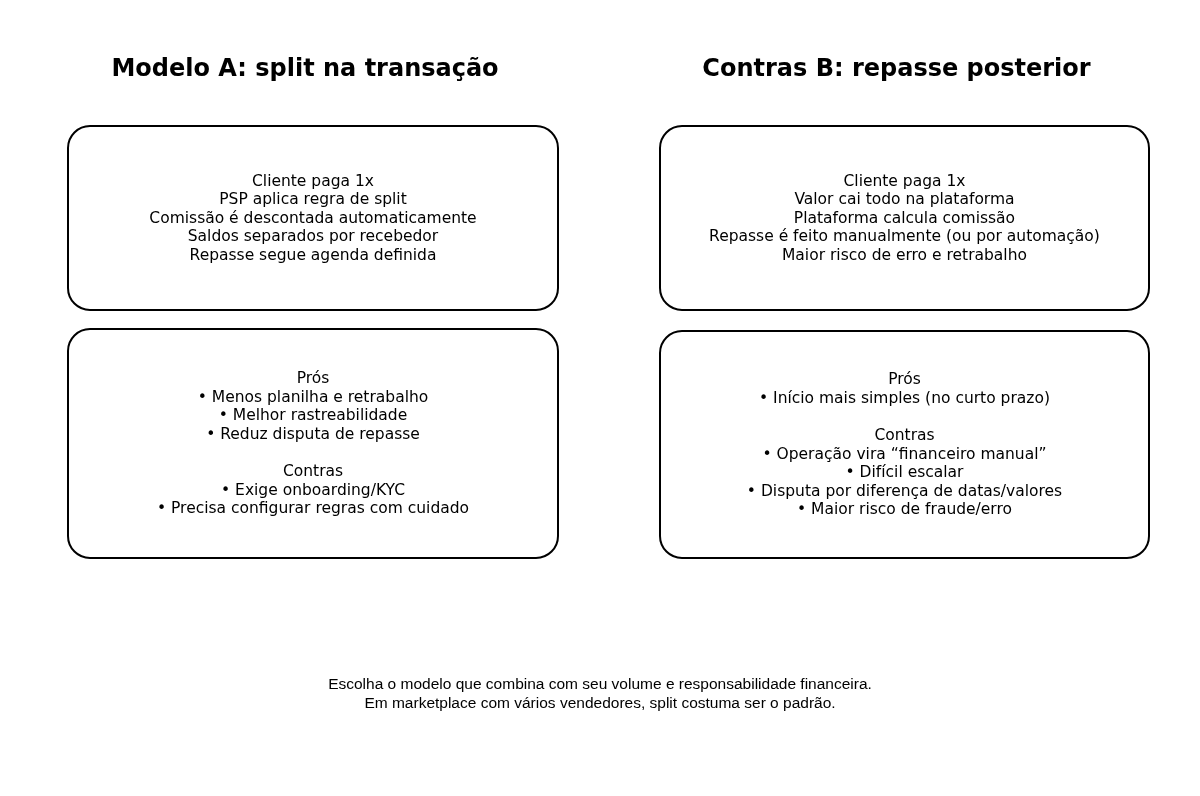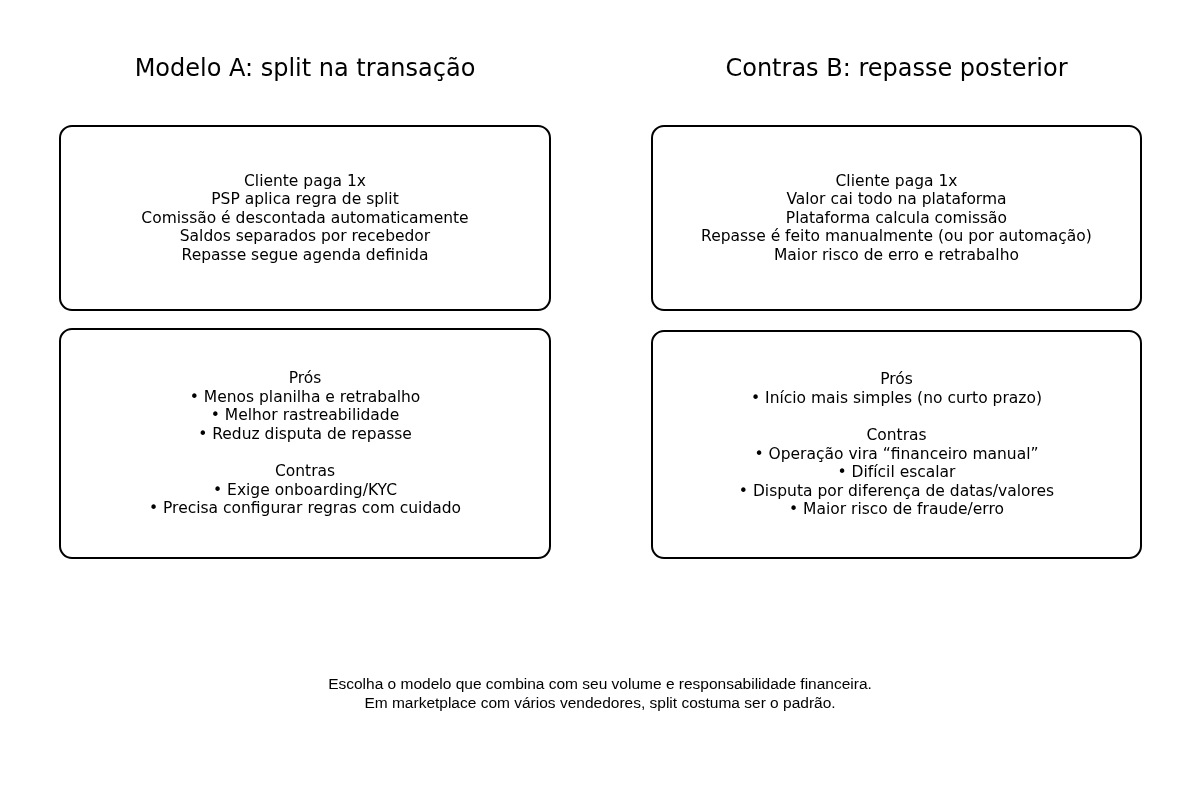--- a/index.html
+++ b/index.html
@@ -14,36 +14,37 @@
     background: #ffffff;
     font-family: "DejaVu Sans", sans-serif;
     color: #000000;
     overflow: hidden;
   }
   .col-title {
     position: absolute;
     top: 54px;
     margin: 0;
     font-size: 24px;
-    font-weight: normal;
+    font-weight: bold;
     text-align: center;
     letter-spacing: 0;
     line-height: 1.2;
   }
   .col-title.a { left: 59px; width: 492px; }
   .col-title.b { left: 651px; width: 491px; }
   .box {
     position: absolute;
     box-sizing: border-box;
     border: 2.5px solid #000000;
-    border-radius: 13px;
+    border-radius: 23px;
     background: #ffffff;
     display: flex;
     align-items: center;
     justify-content: center;
+    margin-left: 8px;
   }
   .box .box-text {
     white-space: pre-line;
     text-align: center;
     font-size: 15.5px;
     line-height: 1.2;
   }
   .box.a-top    { left: 59px;  top: 125px; width: 492px; height: 186px; }
   .box.b-top    { left: 651px; top: 125px; width: 491px; height: 186px; }
   .box.a-bottom { left: 59px;  top: 328px; width: 492px; height: 231px; }

